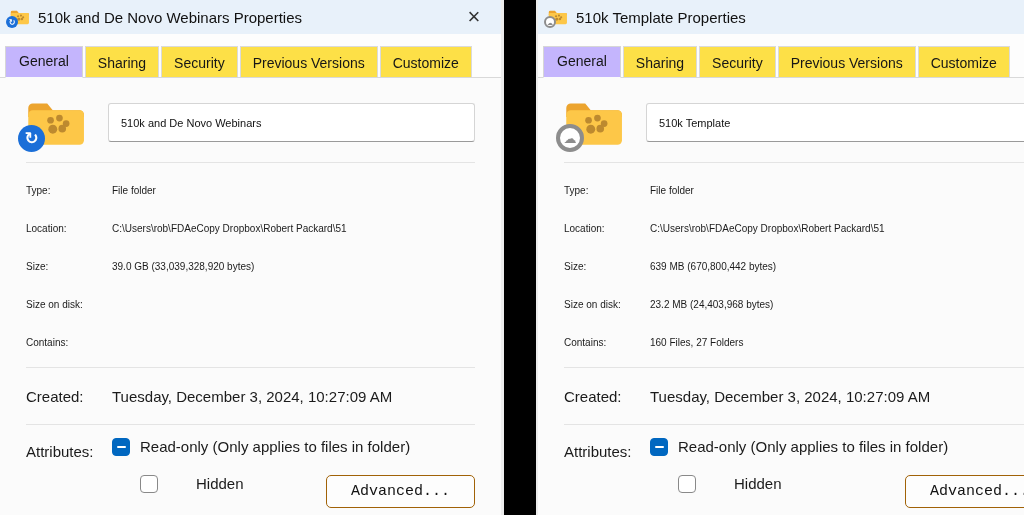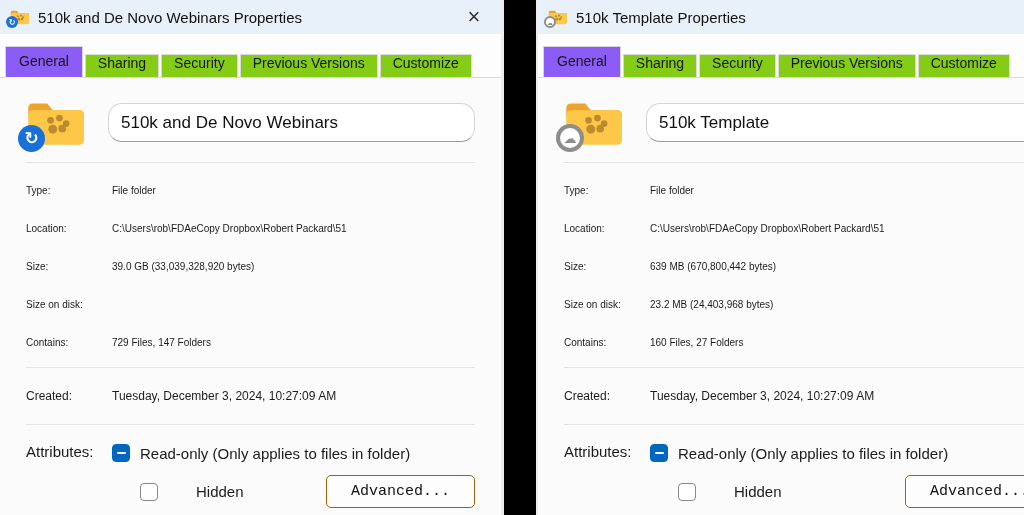--- a/index.html
+++ b/index.html
@@ -41,50 +41,50 @@
   .badge--sm { left:-4px; bottom:-3px; width:12px; height:12px; font-size:8px; font-weight:bold; }
   .badge--cloud.badge--sm { border-width:2px; font-size:6px; }
 
   
   .tabstrip {
     flex:0 0 42px; background:#fdfdfd; display:flex; align-items:flex-end;
     padding:12px 0 0 5px; border-bottom:1px solid #d9d9d9;
   }
   .tab {
     font-size:14px; color:#161616; white-space:nowrap; cursor:pointer;
-    padding:0 12px 6px; background:#84cc16; border:1px solid #dadada;
+    padding:8px 12px 6px; background:#fde047; border:1px solid #dadada;
     border-bottom:none; margin-right:2px;
   }
   .tab.active {
-    background:#8b5cf6; border:1px solid #d6d6d6; border-bottom:1px solid #fbfbfb;
+    background:#c4b5fd; border:1px solid #d6d6d6; border-bottom:1px solid #fbfbfb;
     margin-bottom:-1px; padding:6px 13px 8px; position:relative; z-index:2;
   }
 
   
   .content { flex:1; background:#fbfbfb; padding:0 26px; }
 
   .icon-row { margin-top:20px; display:flex; align-items:center; }
   .name-input {
-    flex:1; margin-left:24px; height:39px; font-size:17px; color:#111;
+    flex:1; margin-left:24px; height:39px; font-size:11px; color:#111;
     font-family:"Liberation Sans","DejaVu Sans",sans-serif;
     background:#fff; border:1px solid #d5d5d5; border-bottom:1px solid #9a9a9a;
-    border-radius:14px; padding:0 12px; outline:none;
+    border-radius:3px; padding:0 12px; outline:none;
   }
 
   .sep { border:none; border-top:1px solid #e4e4e4; margin-top:15px; }
 
   .rows { margin-top:8px; }
   .prop-row { display:flex; align-items:center; height:38px; font-size:10px; }
   .prop-label { flex:0 0 86px; }
   .prop-value { flex:1; white-space:nowrap; overflow:hidden; }
 
-  .created-row { display:flex; align-items:center; height:56px; font-size:12px; }
+  .created-row { display:flex; align-items:center; height:56px; font-size:15px; }
 
   .attr-block { margin-top:13px; }
-  .attr-row { display:flex; align-items:center; font-size:15px; min-height:30px; }
+  .attr-row { display:flex; align-items:flex-start; font-size:15px; min-height:30px; }
   .attr-row + .attr-row { margin-top:7px;gap:28px; }
   .attr-label { flex:0 0 86px; align-self:flex-start; padding-top:5px; }
   .attr-spacer { flex:0 0 86px; }
 
   .checkbox {
     width:18px; height:18px; border-radius:4px; margin-right:10px;
     display:inline-flex; align-items:center; justify-content:center; cursor:pointer; flex:0 0 18px;
   }
   .checkbox--indeterminate { background:#0067c0; border:1px solid #0067c0; }
   .checkbox--indeterminate .dash { width:9px; height:2px; background:#fff; border-radius:1px; }
@@ -163,21 +163,20 @@
         </div>
         <div class="prop-row">
           <span class="prop-label">Size:</span>
           <span class="prop-value">39.0 GB (33,039,328,920 bytes)</span>
         </div>
         <div class="prop-row">
           <span class="prop-label">Size on disk:</span>
         </div>
         <div class="prop-row">
           <span class="prop-label">Contains:</span>
-          <span class="prop-value">729 Files, 147 Folders</span>
         </div>
       </div>
 
       <hr class="sep" style="margin-top:6px">
 
       <div class="created-row">
         <span class="prop-label">Created:</span>
         <span class="prop-value">Tuesday, December 3, 2024, 10:27:09 AM</span>
       </div>
 

